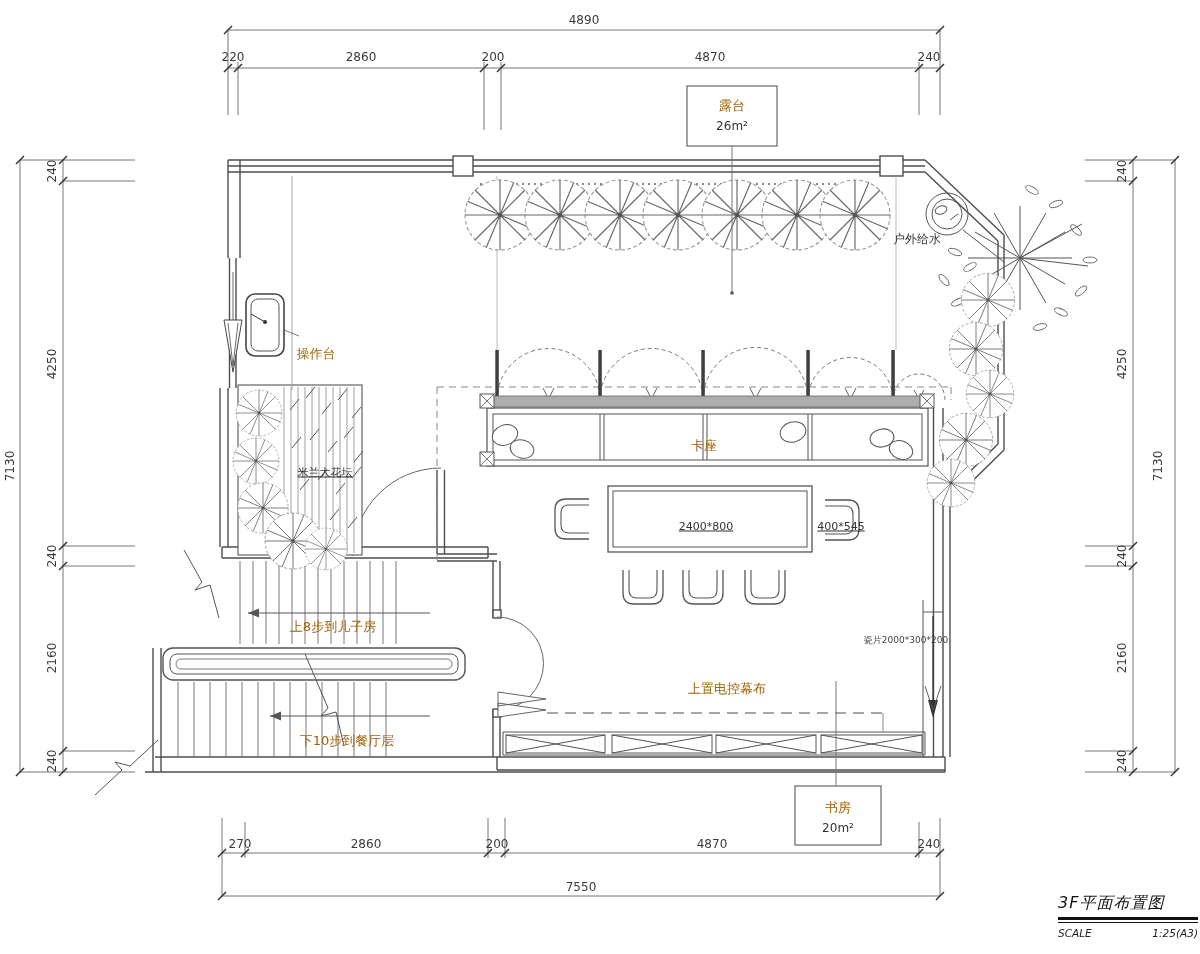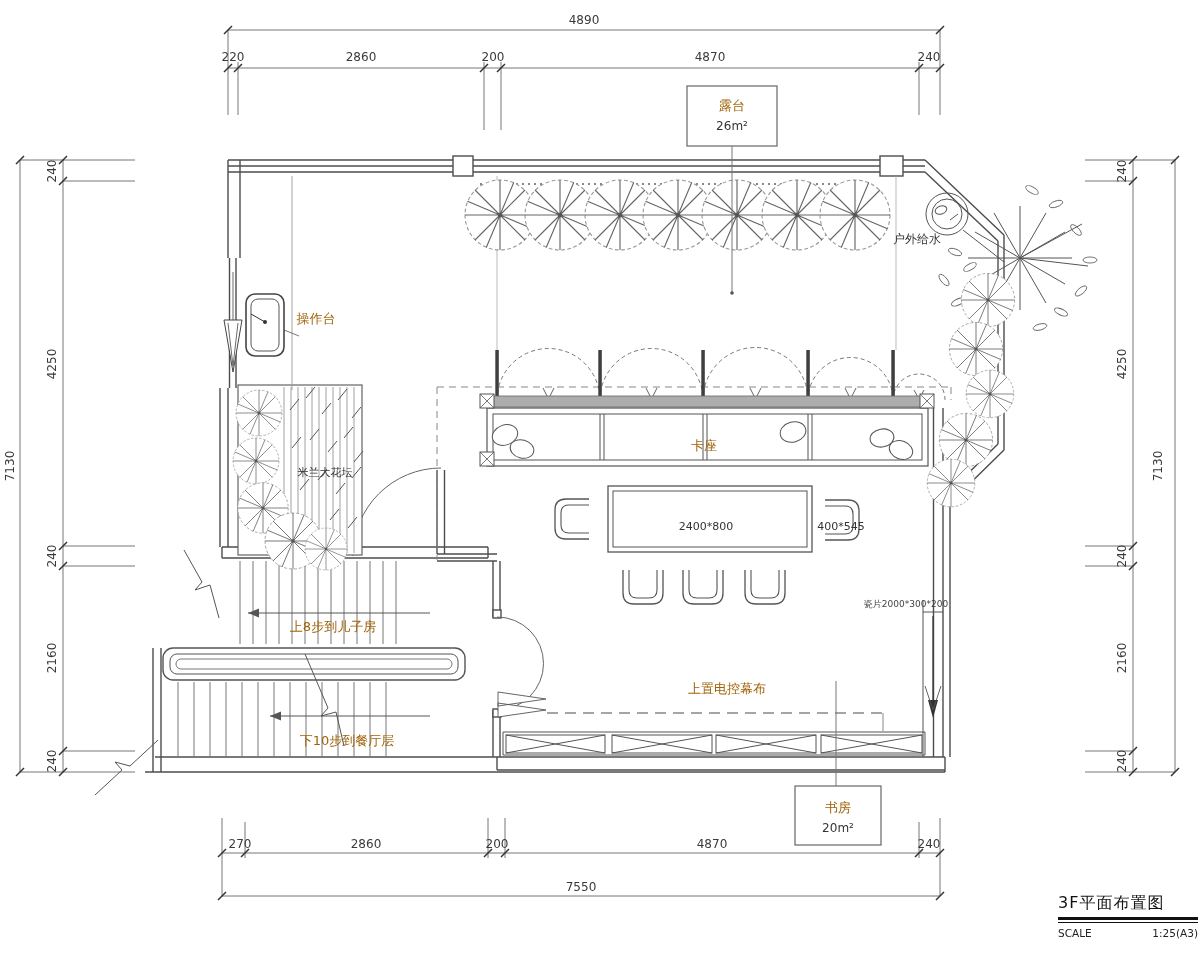--- a/index.html
+++ b/index.html
@@ -6,22 +6,22 @@
   #canvas{position:relative;width:1200px;height:954px;background:#ffffff;overflow:hidden;
           font-family:"DejaVu Sans","Liberation Sans",sans-serif;}
   svg{position:absolute;left:0;top:0;}
   .lbl{position:absolute;transform:translate(-50%,-50%);white-space:nowrap;color:#333;
        font-family:"DejaVu Sans","Liberation Sans",sans-serif;line-height:1;}
   .dim{font-size:12px;color:#3a3a3a;}
   .rot{transform:translate(-50%,-50%) rotate(-90deg);}
   .cjk{font-size:13px;color:#a16207;}
   .small{font-size:12px;color:#333;}
   .tiny{font-size:9px;color:#444;}
-  .note{font-size:11px;color:#333;}
-  .title-block{position:absolute;left:1058px;top:893px;width:140px;}
+  .note{font-size:11px;color:#333;text-decoration:underline;}
+  .title-block{position:absolute;left:1058px;top:893px;width:140px;font-style:italic;}
   .title-text{font-size:16px;color:#111;letter-spacing:1px;}
   .title-rule1{height:3px;background:#111;margin-top:3px;}
   .title-rule2{height:1px;background:#111;margin-top:2px;}
   .scale-row{display:flex;justify-content:space-between;margin-top:4px;font-size:10.5px;color:#222;}
 </style>
 </head>
 <body>
 
 <div id="canvas">
 
@@ -275,27 +275,27 @@
 <div class="lbl dim rot" style="left:1122px;top:364px">4250</div>
 <div class="lbl dim rot" style="left:1122px;top:556px">240</div>
 <div class="lbl dim rot" style="left:1122px;top:658px">2160</div>
 <div class="lbl dim rot" style="left:1122px;top:761px">240</div>
 <div class="lbl dim rot" style="left:1158px;top:466px">7130</div>
 
 <div class="lbl cjk" style="left:732px;top:105px">露台</div>
 <div class="lbl small" style="left:732px;top:126px">26m²</div>
 <div class="lbl cjk" style="left:838px;top:807px">书房</div>
 <div class="lbl small" style="left:838px;top:828px">20m²</div>
-<div class="lbl cjk" style="left:316px;top:318px">操作台</div>
+<div class="lbl cjk" style="left:316px;top:353px">操作台</div>
 <div class="lbl note" style="left:325px;top:472px">米兰大花坛</div>
 <div class="lbl cjk" style="left:704px;top:445px">卡座</div>
 <div class="lbl note" style="left:706px;top:526px">2400*800</div>
 <div class="lbl note" style="left:841px;top:526px">400*545</div>
 <div class="lbl small" style="left:917px;top:239px">户外给水</div>
-<div class="lbl tiny" style="left:906px;top:604px">瓷片2000*300*200</div>
+<div class="lbl tiny" style="left:906px;top:640px">瓷片2000*300*200</div>
 <div class="lbl cjk" style="left:727px;top:688px">上置电控幕布</div>
 <div class="lbl cjk" style="left:333px;top:626px">上8步到儿子房</div>
 <div class="lbl cjk" style="left:347px;top:740px">下10步到餐厅层</div>
 
 <div class="title-block">
   <div class="title-text">3F平面布置图</div>
   <div class="title-rule1"></div>
   <div class="title-rule2"></div>
   <div class="scale-row">
     <span>SCALE</span>

